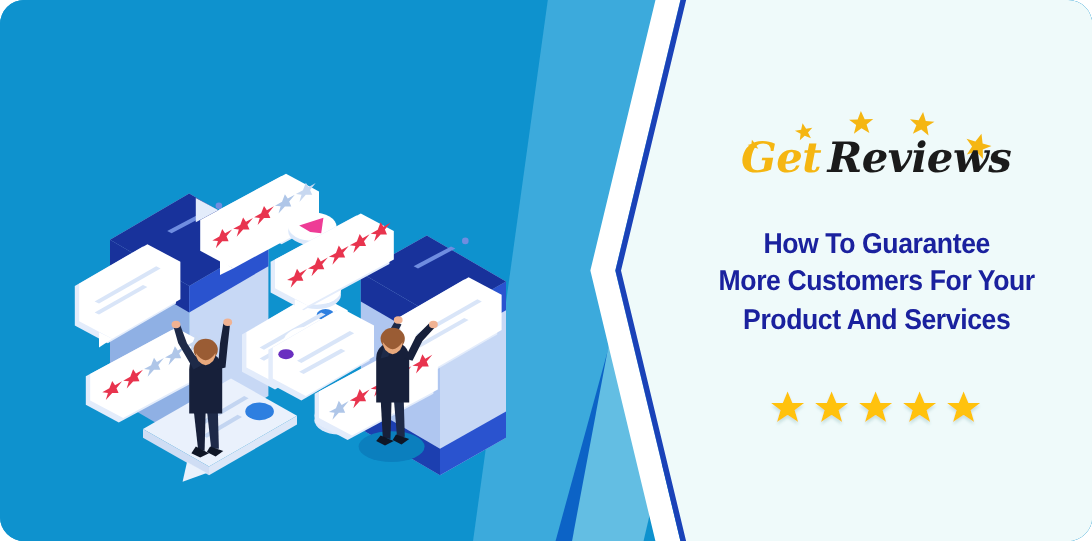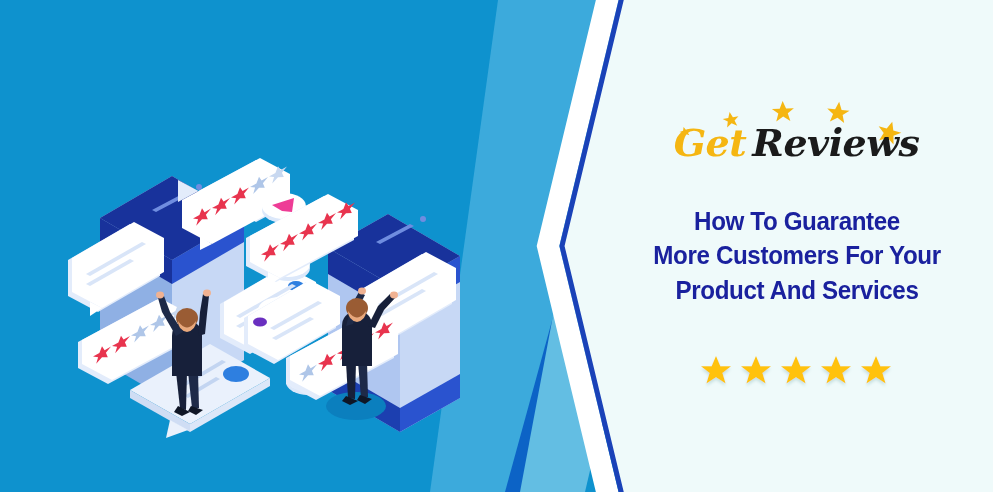--- a/index.html
+++ b/index.html
@@ -6,20 +6,21 @@
   * { margin:0; padding:0; box-sizing:border-box; }
   html,body { background:#ffffff; }
   body { font-family:"Liberation Sans", sans-serif; }
 
   #banner {
     position:relative;
     width:993px;
     height:492px;
     overflow:hidden;
     background:#0E92CE;
+    border-radius:22px;
   }
 
   
   .bg-layer { position:absolute; inset:0; }
   .bg-svg   { position:absolute; inset:0; width:993px; height:492px; display:block; }
 
   
   #illustration {
     position:absolute;
     left:60px; top:90px;

